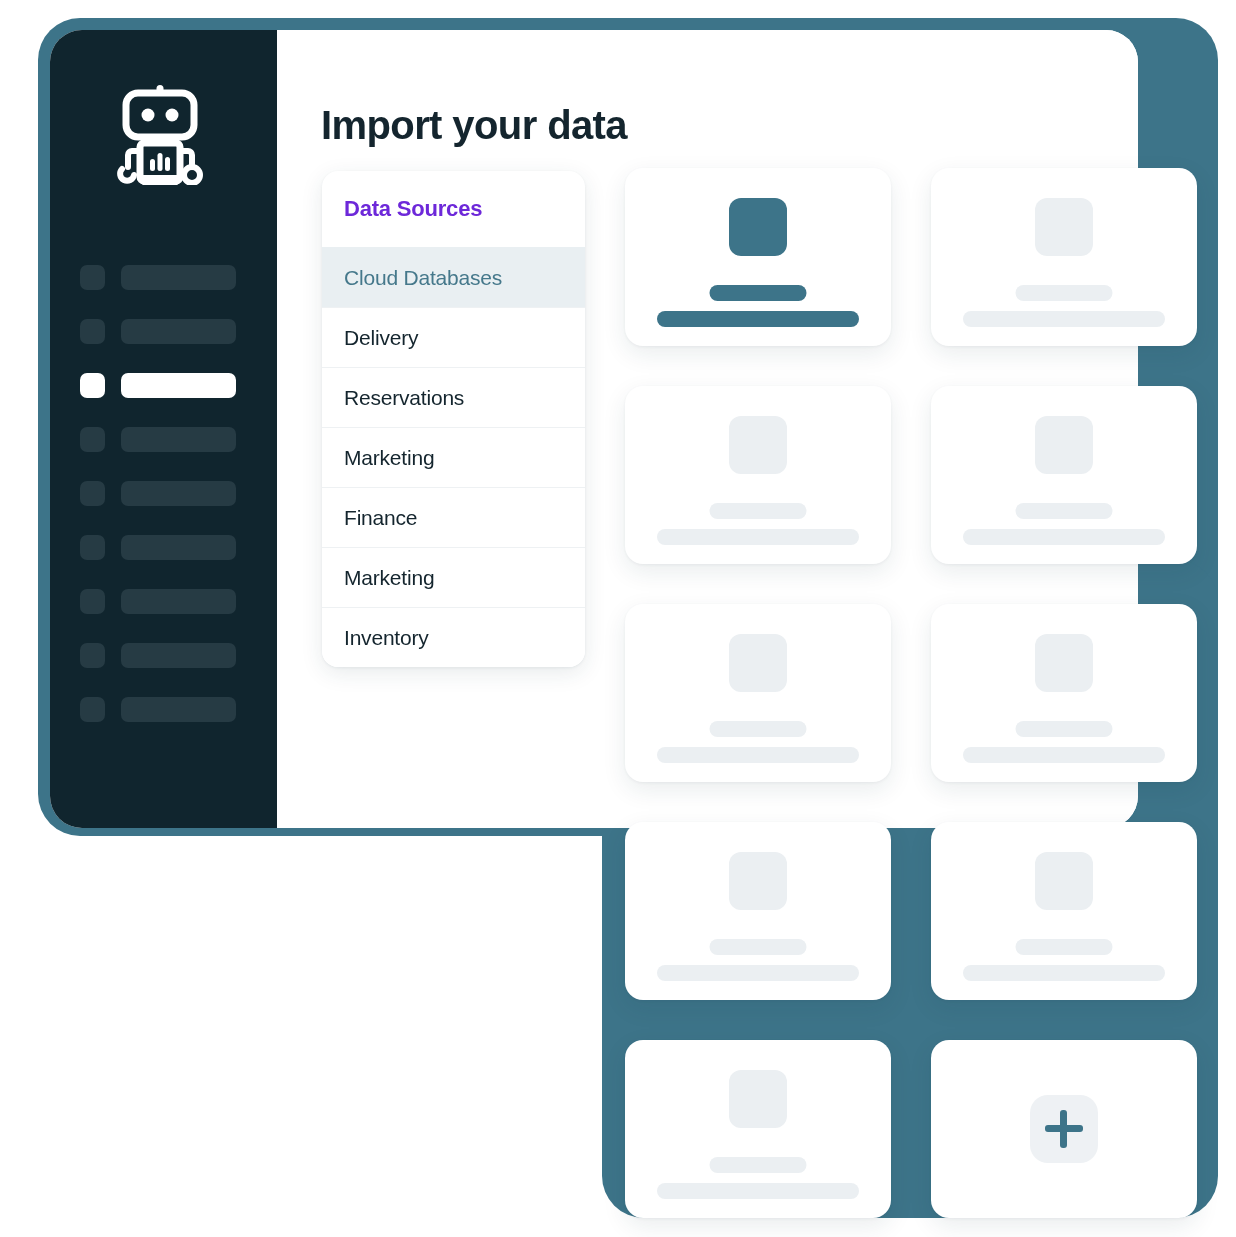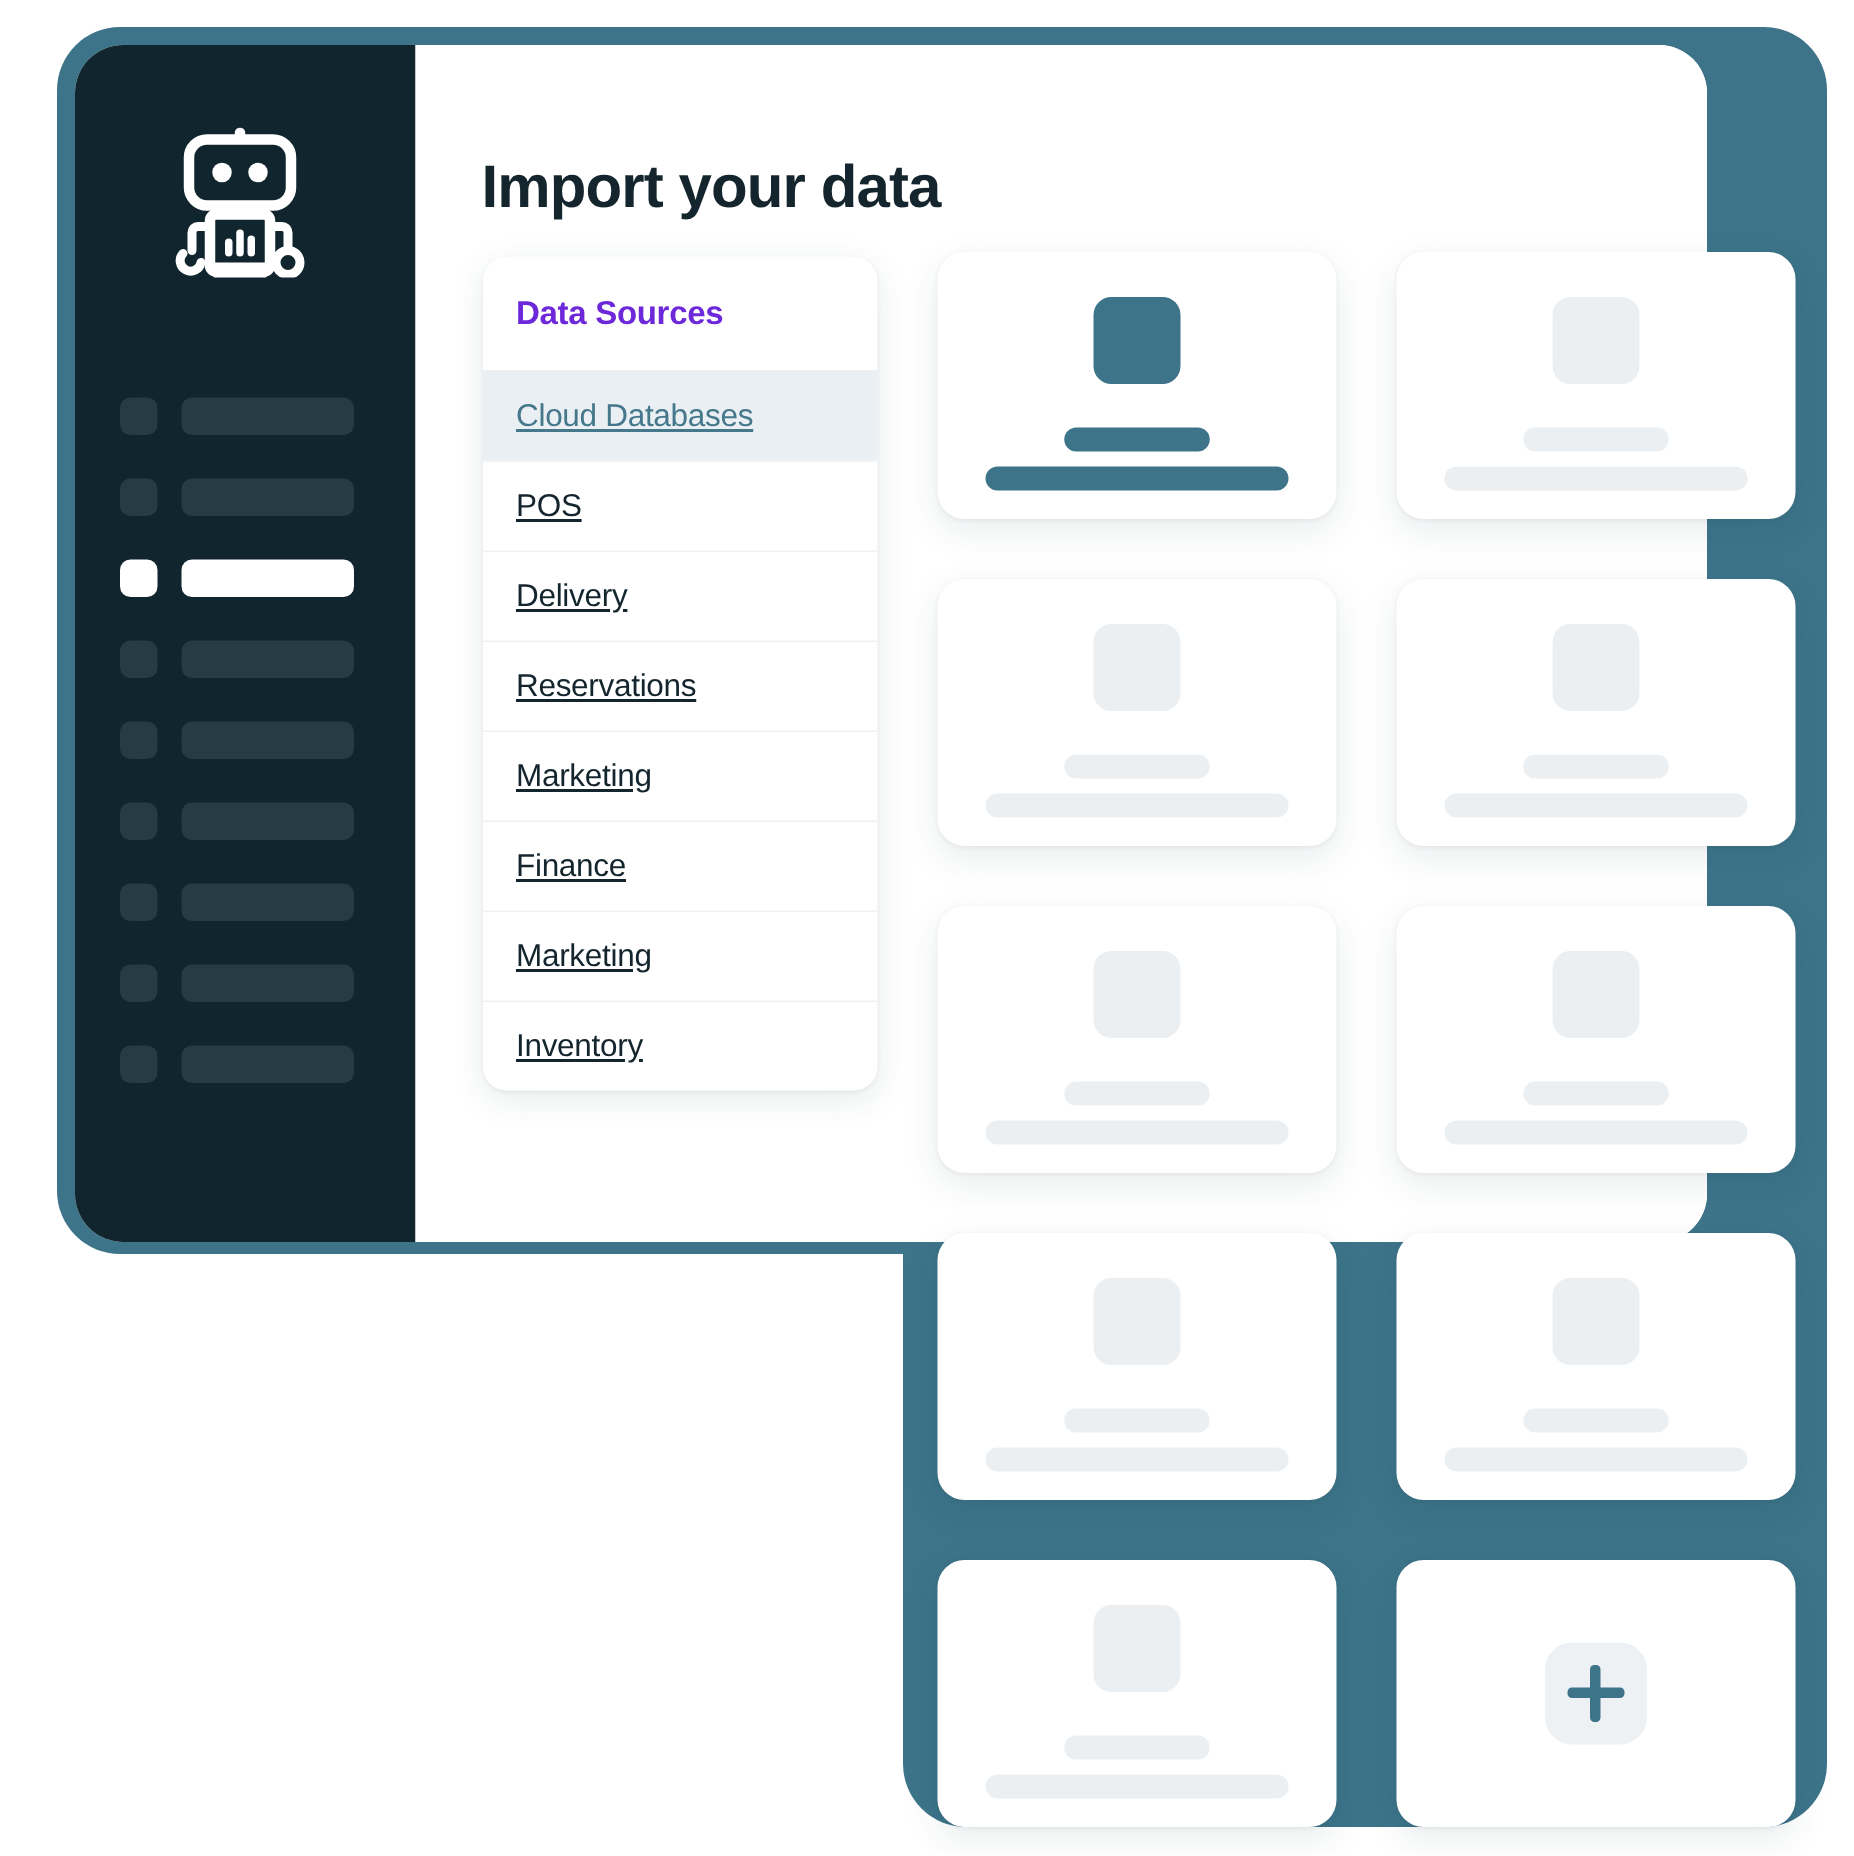--- a/index.html
+++ b/index.html
@@ -129,21 +129,20 @@
     height: 60px;
     display: flex;
     align-items: center;
     padding-left: 22px;
     font-size: 21px;
     font-weight: 500;
     color: #14252e;
     border-top: 1px solid #eef1f3;
     letter-spacing: -0.2px;
     background: #ffffff;
-    text-decoration: underline;
   }
   .source-item.selected {
     background: #e9eff2;
     color: #45788b;
     border-top-color: #e9eff2;
   }
 
   
   .card-grid {
     position: absolute;
@@ -299,23 +298,20 @@
     <section class="main">
       <h1 class="page-title">Import your data</h1>
 
       <div class="sources-panel">
         <div class="sources-header">Data Sources</div>
 
         <div class="source-item selected">
           <span>Cloud Databases</span>
         </div>
         <div class="source-item">
-          <span>POS</span>
-        </div>
-        <div class="source-item">
           <span>Delivery</span>
         </div>
         <div class="source-item">
           <span>Reservations</span>
         </div>
         <div class="source-item">
           <span>Marketing</span>
         </div>
         <div class="source-item">
           <span>Finance</span>

